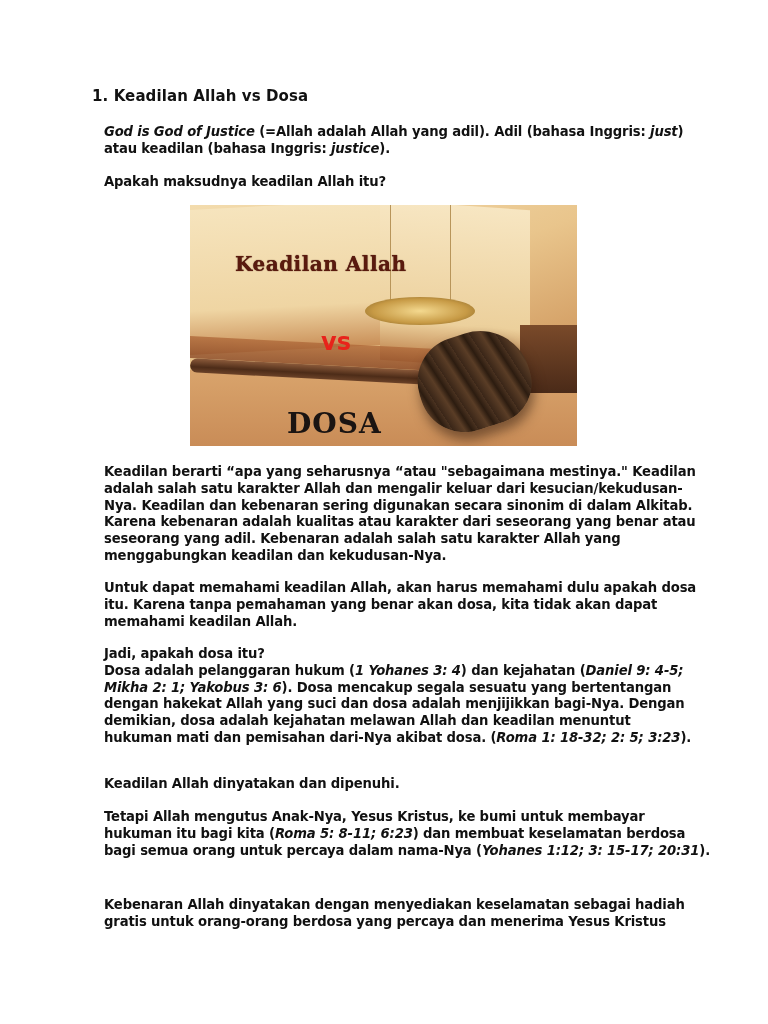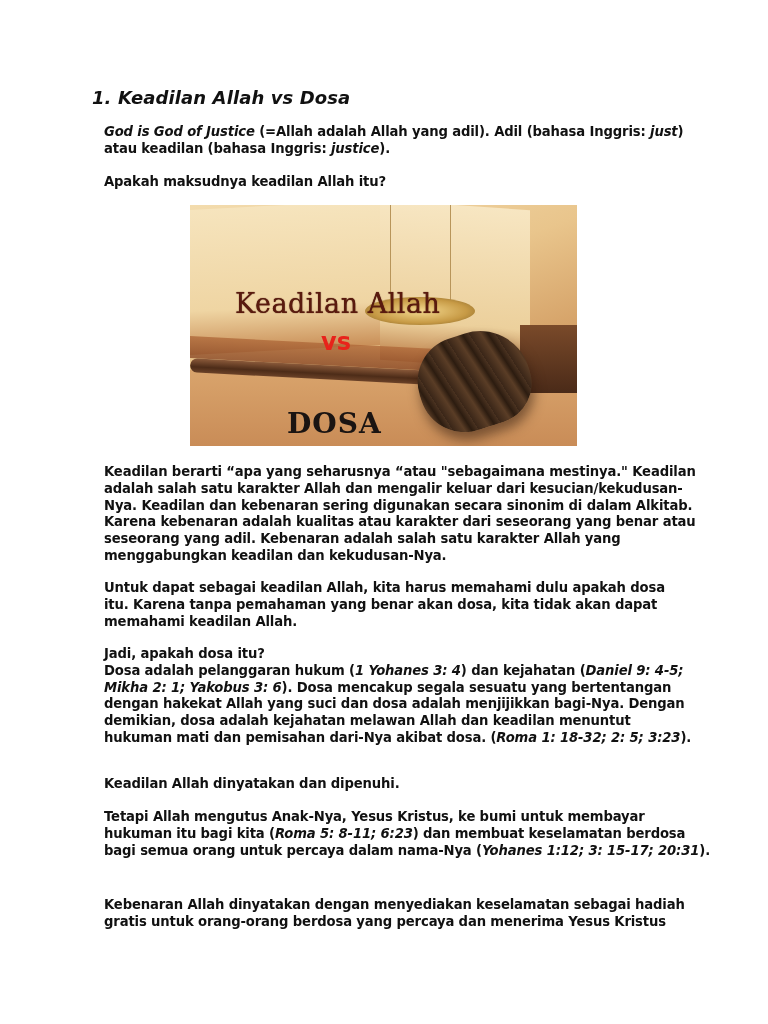--- a/index.html
+++ b/index.html
@@ -1,19 +1,19 @@
 <!DOCTYPE html>
 <html><head>
   <meta charset="utf-8">
   <style>
     html, body { margin: 0; padding: 0; background: #ffffff; }
     body { width: 768px; height: 1024px; position: relative; overflow: hidden;
            font-family: "DejaVu Sans", sans-serif; color: #111; }
     .page { position: absolute; left: 0; top: 0; width: 768px; height: 1024px; background: #fff; }
-    .title { position: absolute; left: 92px; top: 87px; font-size: 18px; font-weight: bold; letter-spacing: 0.1px; font-style: italic; }
+    .title { position: absolute; left: 92px; top: 87px; font-size: 15px; font-weight: bold; letter-spacing: 0.1px; }
     .para { position: absolute; left: 92px; width: 600px; font-size: 13.2px; line-height: 16.8px; font-weight: 600; letter-spacing: -0.15px; }
     .para i { font-style: italic; font-weight: 600; }
     .line { display: block; white-space: nowrap; margin-left: 12px; }
     .figure { position: absolute; left: 190px; top: 205px; width: 387px; height: 241px; overflow: hidden;
               background: linear-gradient(160deg, #f3dcae 0%, #e9c58c 40%, #d4a066 70%, #c48c55 100%); }
     .book-left { position: absolute; left: 0; top: 0; width: 190px; height: 145px;
                  background: linear-gradient(180deg, #f6e4bd 0%, #efd5a3 70%, #c98f58 100%); transform: skewY(-3deg); }
     .book-right { position: absolute; left: 190px; top: 0; width: 150px; height: 160px;
                   background: linear-gradient(180deg, #f7e6c2 0%, #ecd09c 75%, #b97a44 100%); transform: skewY(4deg); }
     .book-edge { position: absolute; left: 0; top: 140px; width: 340px; height: 22px;
@@ -23,22 +23,22 @@
     .scale-string { position: absolute; top: 0; width: 1px; height: 95px; background: #b8955a; }
     .table-bg { position: absolute; left: 0; top: 165px; width: 387px; height: 76px;
                 background: linear-gradient(180deg, #d9a46c 0%, #c98c57 100%); }
     .gavel-handle { position: absolute; left: 0; top: 160px; width: 260px; height: 14px; border-radius: 7px;
                     background: linear-gradient(180deg, #8b5a3a, #4d2c18 60%, #6b4228); transform: rotate(3deg); }
     .gavel-head { position: absolute; left: 228px; top: 128px; width: 112px; height: 96px; border-radius: 45px 50px 40px 45px;
                   background: repeating-linear-gradient(75deg, #3a2618 0px, #5a3d26 10px, #2c1c10 16px, #4a3220 22px);
                   transform: rotate(-18deg); box-shadow: 0 8px 12px rgba(40,20,10,0.5); }
     .base-block { position: absolute; left: 330px; top: 120px; width: 57px; height: 68px;
                   background: linear-gradient(180deg, #7a4a2a, #4a2a18); }
-    .img-text-main { position: absolute; left: 45px; top: 47px; font-family: "DejaVu Serif", serif; font-weight: normal;
-                     font-size: 27px; color: #5a1a0e; letter-spacing: 0.5px; text-shadow: 0 0 1px #3a0d05; white-space: nowrap; margin-top: 36px; }
+    .img-text-main { position: absolute; left: 45px; top: 47px; font-family: "DejaVu Serif", serif; font-weight: bold;
+                     font-size: 20px; color: #5a1a0e; letter-spacing: 0.5px; text-shadow: 0 0 1px #3a0d05; white-space: nowrap; }
     .img-text-vs { position: absolute; left: 131px; top: 123px; font-family: "DejaVu Sans", sans-serif; font-weight: bold;
                    font-size: 24px; color: #e8231b; }
     .img-text-dosa { position: absolute; left: 97px; top: 202px; font-family: "DejaVu Serif", serif; font-weight: bold;
                      font-size: 28px; color: #1a1412; letter-spacing: 1px; }
   </style>
 </head>
 <body>
 
 <div class="page">
 
@@ -72,21 +72,21 @@
   <div class="para" style="top:464px;">
     <span class="line">Keadilan berarti “apa yang seharusnya “atau "sebagaimana mestinya." Keadilan</span>
     <span class="line">adalah salah satu karakter Allah dan mengalir keluar dari kesucian/kekudusan-</span>
     <span class="line">Nya. Keadilan dan kebenaran sering digunakan secara sinonim di dalam Alkitab.</span>
     <span class="line">Karena kebenaran adalah kualitas atau karakter dari seseorang yang benar atau</span>
     <span class="line">seseorang yang adil. Kebenaran adalah salah satu karakter Allah yang</span>
     <span class="line">menggabungkan keadilan dan kekudusan-Nya.</span>
   </div>
 
   <div class="para" style="top:580px;">
-    <span class="line">Untuk dapat sebagai keadilan Allah, kita harus memahami dulu apakah dosa</span>
+    <span class="line">Untuk dapat memahami keadilan Allah, akan harus memahami dulu apakah dosa</span>
     <span class="line">itu. Karena tanpa pemahaman yang benar akan dosa, kita tidak akan dapat</span>
     <span class="line">memahami keadilan Allah.</span>
   </div>
 
   <div class="para" style="top:646px;">
     <span class="line">Jadi, apakah dosa itu?</span>
     <span class="line"><span>Dosa adalah pelanggaran hukum (</span><i>1 Yohanes 3: 4</i><span>) dan kejahatan (</span><i>Daniel 9: 4-5;</i></span>
     <span class="line"><i>Mikha 2: 1; Yakobus 3: 6</i><span>). Dosa mencakup segala sesuatu yang bertentangan</span></span>
     <span class="line">dengan hakekat Allah yang suci dan dosa adalah menjijikkan bagi-Nya. Dengan</span>
     <span class="line">demikian, dosa adalah kejahatan melawan Allah dan keadilan menuntut</span>

